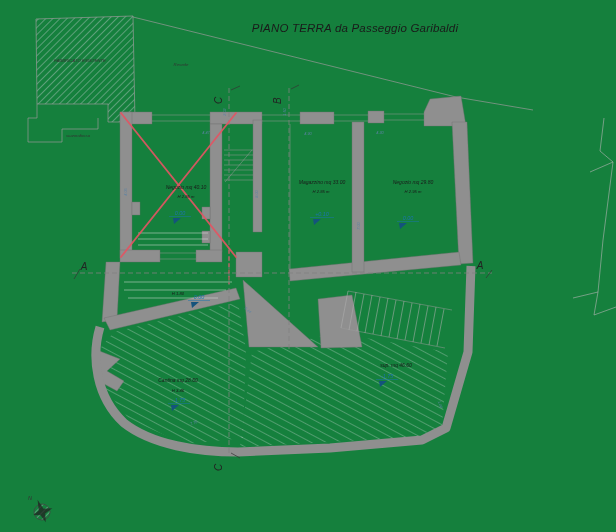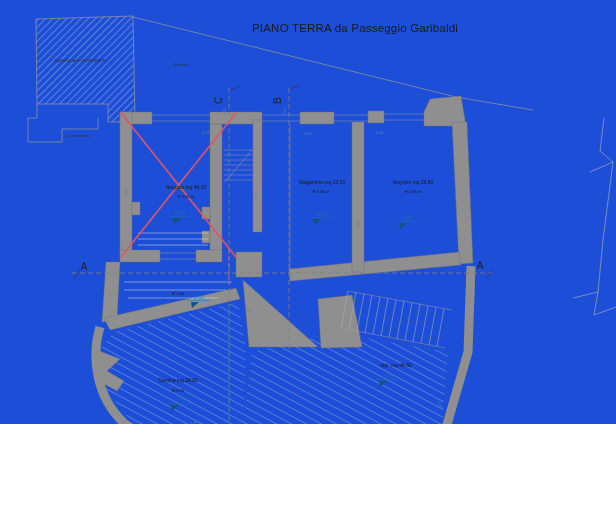--- a/index.html
+++ b/index.html
@@ -1,17 +1,17 @@
 <!DOCTYPE html>
 <html><head>
 <meta charset="utf-8">
 <style>
   html,body{margin:0;padding:0;background:#fff;}
   body{font-family:"Liberation Sans", sans-serif;}
-  #stage{position:relative;width:616px;height:424px;background:#1d4ed8;overflow:hidden;}
+  #stage{position:relative;width:616px;height:532px;background:#15803d;overflow:hidden;font-style:italic;}
   svg{display:block;}
   text{fill:#1a1a1a;}
   .title{font-size:11.5px;letter-spacing:.2px;}
   .room{font-size:5px;}
   .roomh{font-size:4.2px;}
   .lvl{font-size:5.4px;fill:#1b74ad;}
   .dim{font-size:3.8px;fill:#5d82a4;}
   .tiny{font-size:4.3px;fill:#333;}
   .sec{font-size:10px;fill:#222;}
   .north{font-size:5.5px;fill:#333;}

